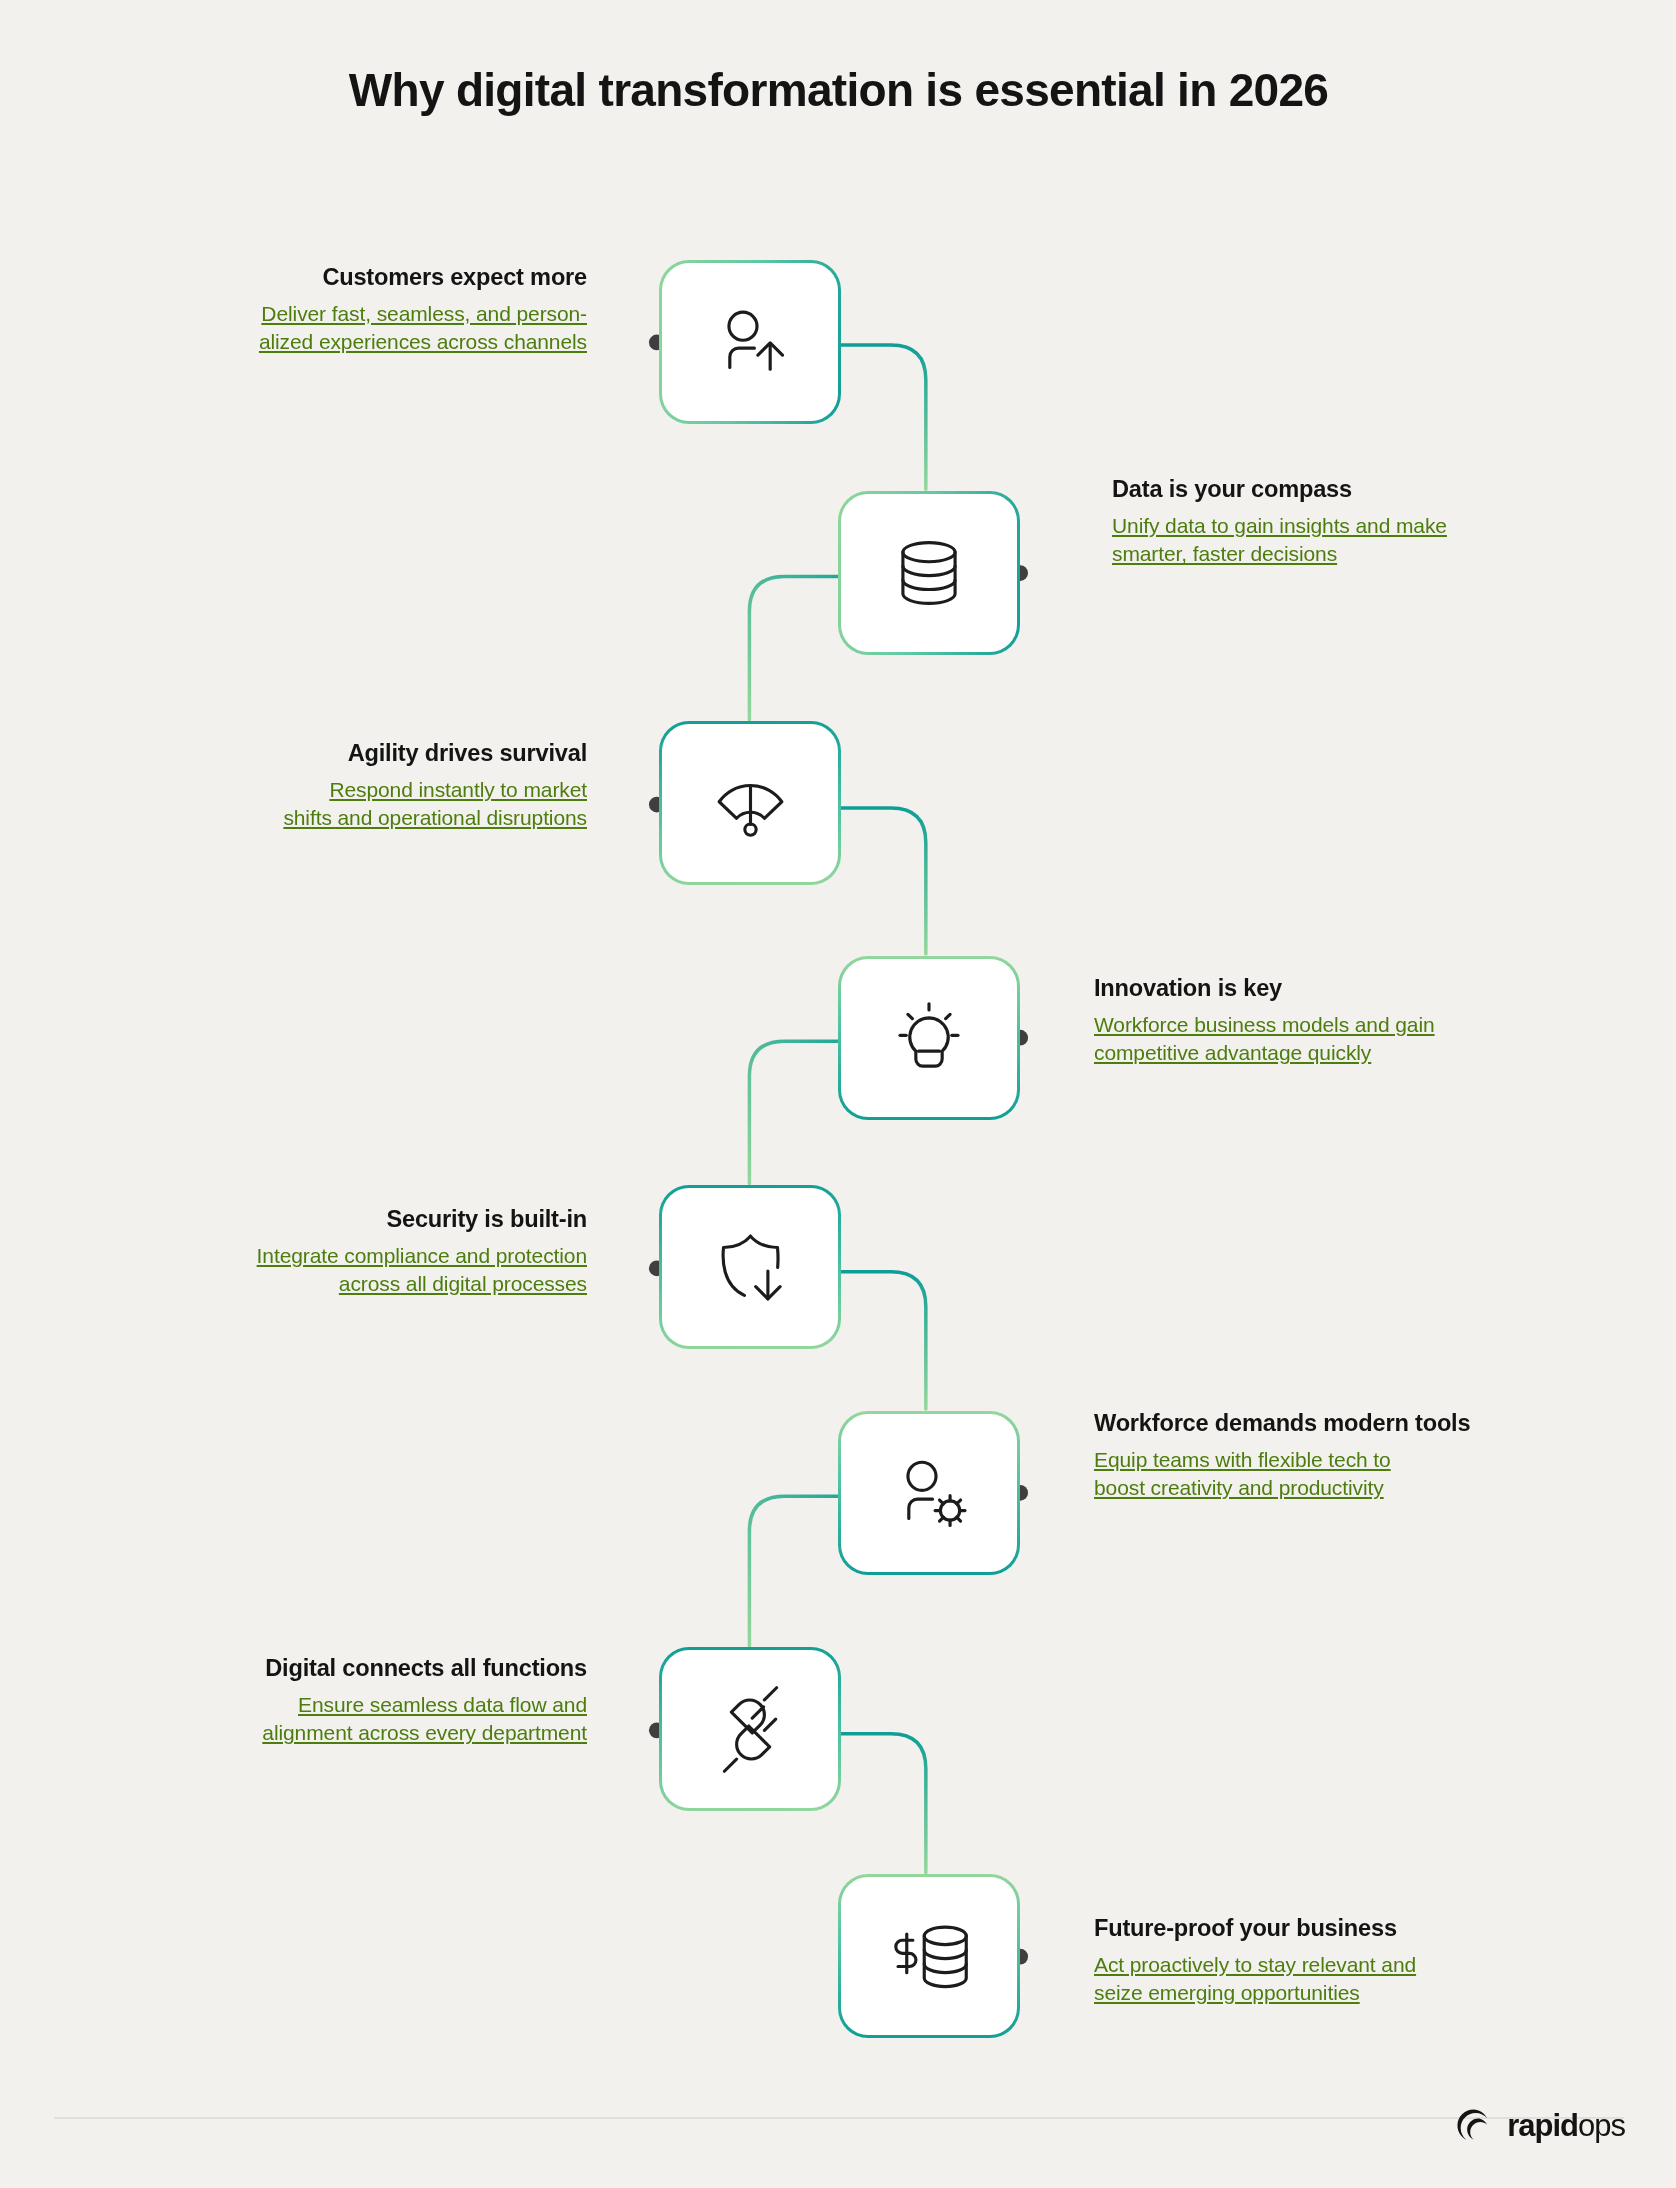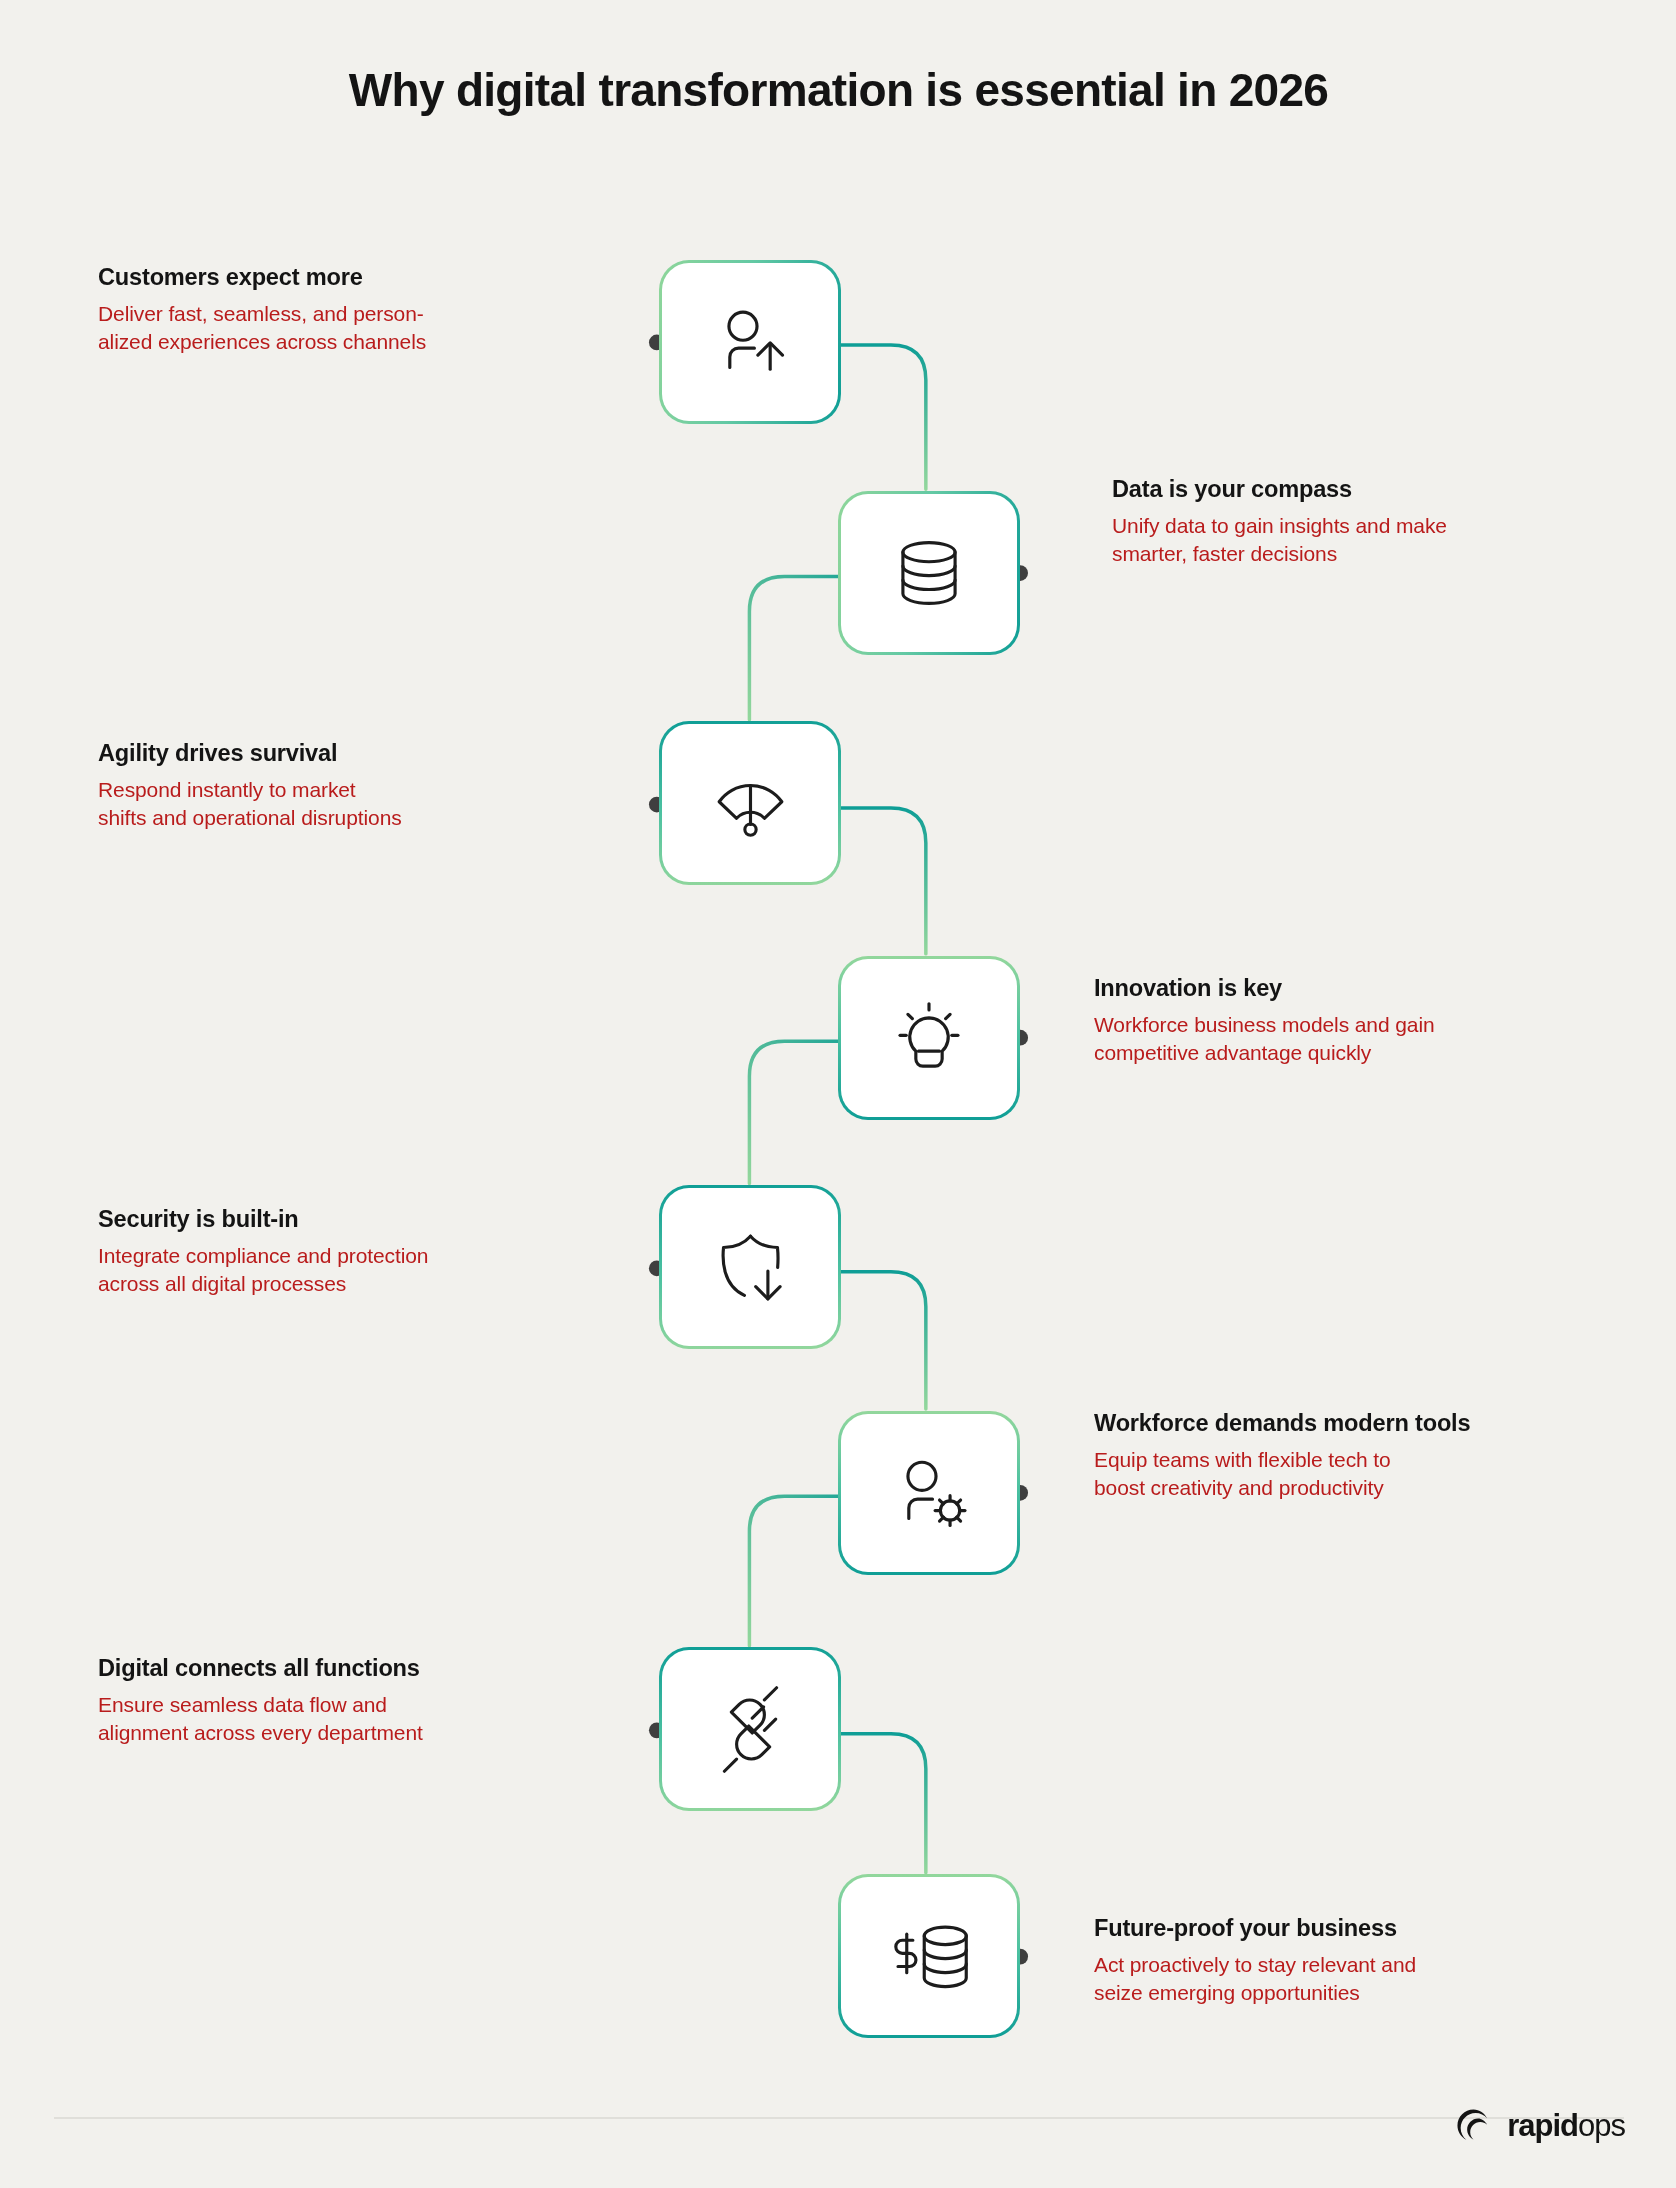--- a/index.html
+++ b/index.html
@@ -38,31 +38,32 @@
     border-radius:27px;
     display:flex;align-items:center;justify-content:center;
   }
   .card.g-lr{background:linear-gradient(100deg,#8fd69a 0%,#63c9a4 45%,#0f9e96 100%);}
   .card.g-tb{background:linear-gradient(178deg,#0f9e96 0%,#4ec2a1 55%,#93d79c 100%);}
   .card.g-bt{background:linear-gradient(0deg,#0f9e96 0%,#4ec2a1 55%,#93d79c 100%);}
   .card svg{display:block;}
 
   
   .blk{position:absolute;width:489px;}
-  .blk.left{}
+  .blk.left{text-align:right;}
   .blk.right{text-align:left;}
   .blk .h{
     font-size:23.6px;font-weight:bold;color:#141414;
     line-height:1.28;letter-spacing:-0.2px;
     margin:0 0 7.9px 0;
   }
   .blk .d{
-    font-size:21px;font-weight:normal;color:#b91c1c;
+    font-size:21px;font-weight:normal;color:#4d7c0f;
     line-height:1.35;letter-spacing:-0.1px;
     margin:0;
+    text-decoration:underline;
   }
 
   
   .rule{
     position:absolute;left:54px;top:2117px;width:1570px;height:1.7px;
     background:#e0dfda;
   }
   .logo{
     position:absolute;right:52px;top:2108px;
     display:flex;align-items:center;gap:16px;

